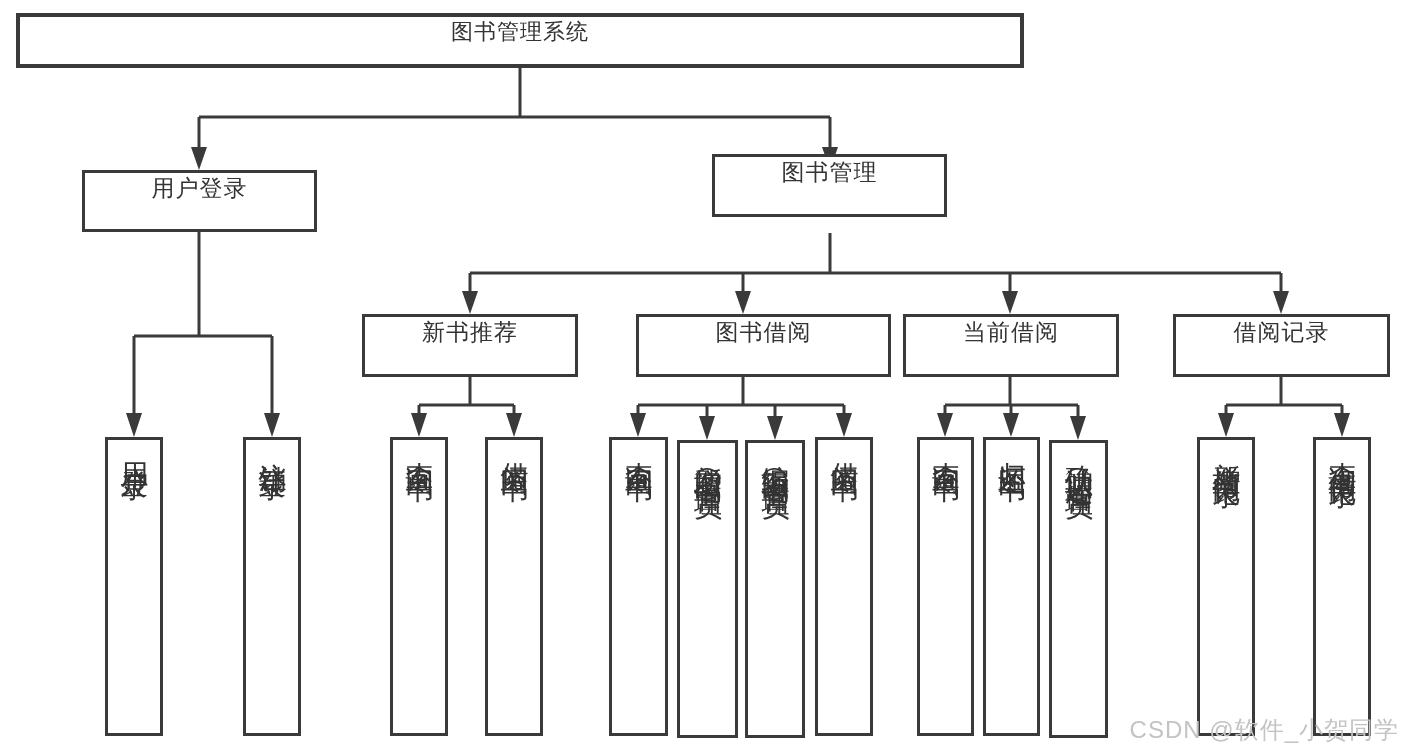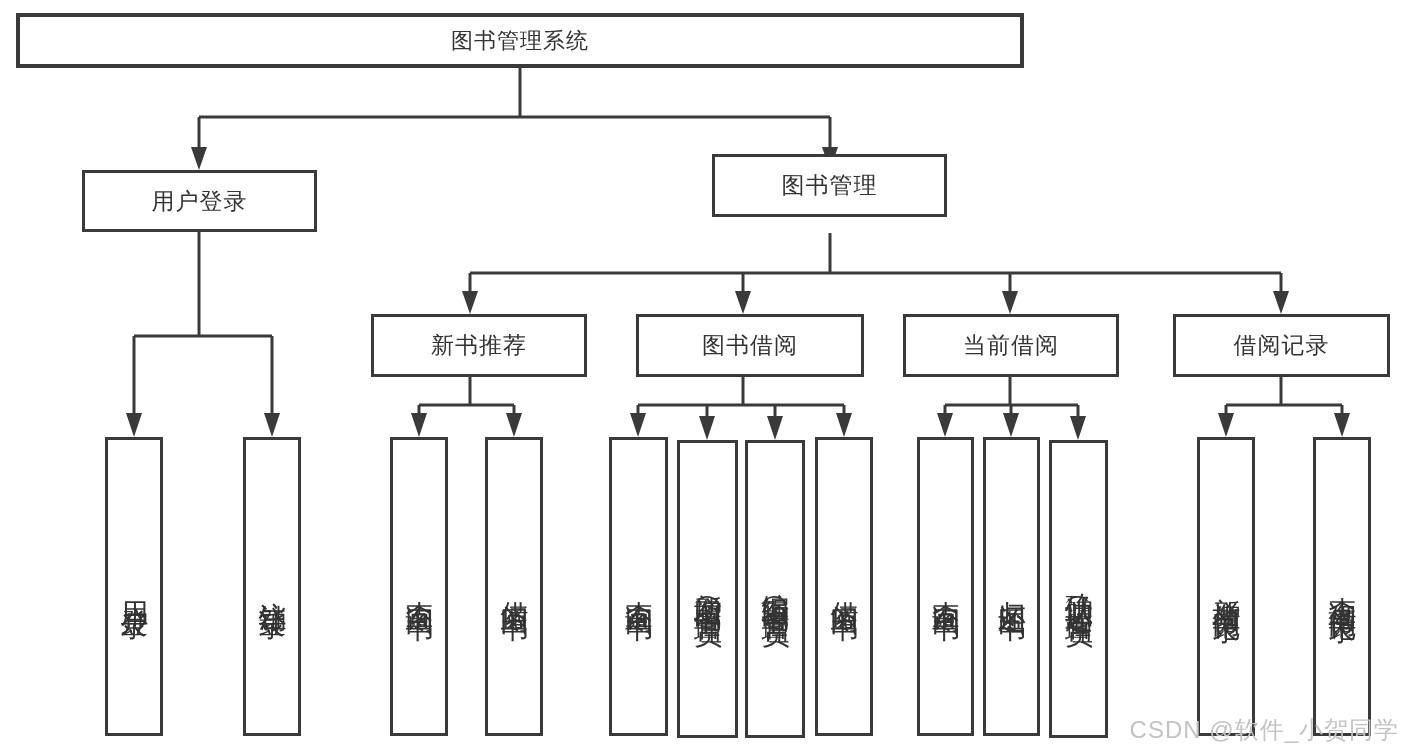--- a/index.html
+++ b/index.html
@@ -23,21 +23,20 @@
   .connectors {
     position: absolute;
     left: 0; top: 0;
     z-index: 0;
   }
   .box {
     position: absolute;
     background: #ffffff;
     border: 3px solid var(--line);
     display: flex;
-    align-items: center;
     justify-content: center;
     color: var(--text);
     z-index: 1;
   }
   .box.root { border-width: 4px; }
   .hlabel {
     font-size: 23px;
     letter-spacing: 1px;
     white-space: nowrap;
   }
@@ -133,24 +132,24 @@
     <span class="hlabel">图书管理系统</span>
   </div>
 
   <div class="box" style="left:82px; top:170px; width:235px; height:62px;">
     <span class="hlabel">用户登录</span>
   </div>
   <div class="box" style="left:712px; top:154px; width:235px; height:63px;">
     <span class="hlabel">图书管理</span>
   </div>
 
-  <div class="box" style="left:362px; top:314px; width:216px; height:63px;margin-left:9px;">
+  <div class="box" style="left:362px; top:314px; width:216px; height:63px;">
     <span class="hlabel">新书推荐</span>
   </div>
-  <div class="box" style="left:636px; top:314px; width:228px; height:63px;">
+  <div class="box" style="left:636px; top:314px; width:255px; height:63px;">
     <span class="hlabel">图书借阅</span>
   </div>
   <div class="box" style="left:903px; top:314px; width:216px; height:63px;">
     <span class="hlabel">当前借阅</span>
   </div>
   <div class="box" style="left:1173px; top:314px; width:217px; height:63px;">
     <span class="hlabel">借阅记录</span>
   </div>
 
   <div class="box vbox" style="left:105px; top:437px; width:58px; height:299px;">

